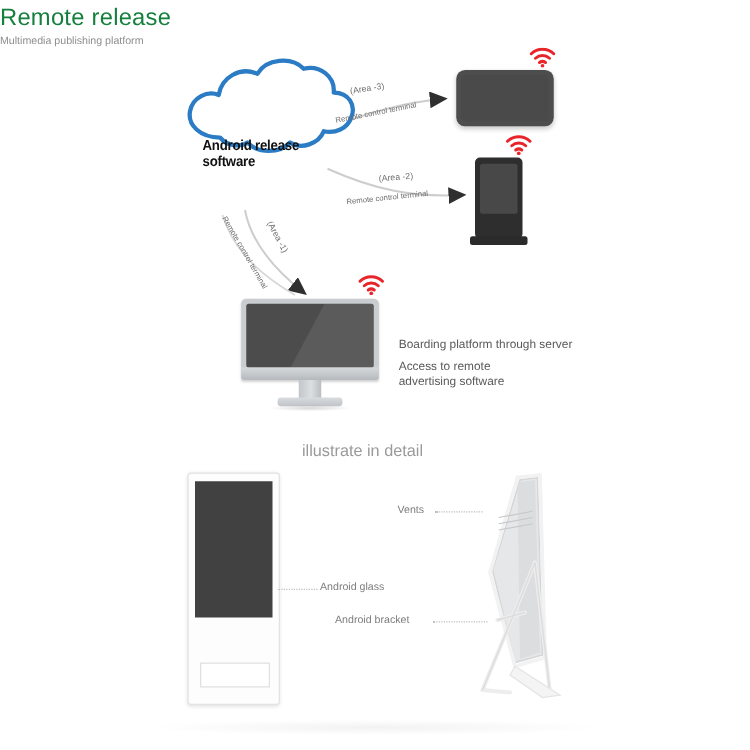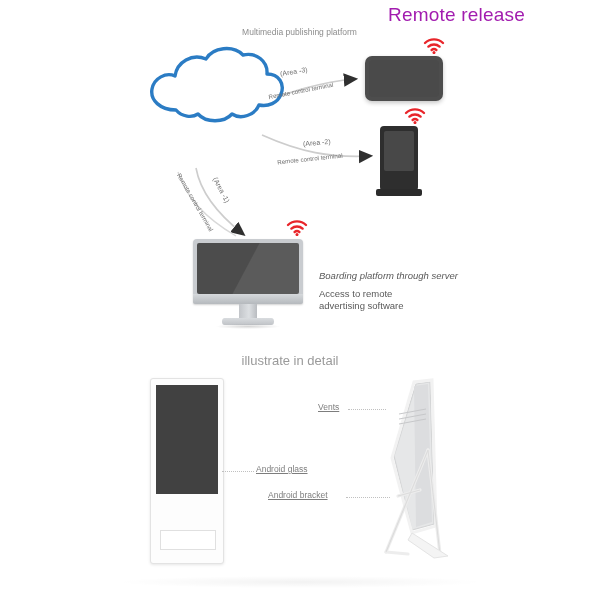--- a/index.html
+++ b/index.html
@@ -21,30 +21,30 @@
     width: 600px;
     height: 600px;
     background: #ffffff;
   }
 
   
   .title {
     position: absolute;
     left: 0; top: 4px;
     width: 525px;
-    text-align: right;
+    text-align: left;
     font-size: 19px;
-    color: #a21caf;
+    color: #15803d;
     letter-spacing: 0.2px;
   }
   .subtitle {
     position: absolute;
     left: 0; top: 27px;
     width: 599px;
-    text-align: center;
+    text-align: left;
     font-size: 8.5px;
     color: #8d8d8d;
   }
   .section-head {
     position: absolute;
     left: 0; top: 353px;
     width: 580px;
     text-align: center;
     font-size: 13px;
     color: #9a9a9a;
@@ -179,21 +179,21 @@
   }
 
   
   .desc {
     position: absolute;
     font-size: 9.5px;
     color: #595959;
     line-height: 12px;
     white-space: pre-line;
   }
-  .desc-1 { left: 319px; top: 270px; font-style: italic; }
+  .desc-1 { left: 319px; top: 270px; }
   .desc-2 { left: 319px; top: 288px; }
 
   
   .front {
     position: absolute;
     left: 150px; top: 378px;
     width: 74px; height: 186px;
   }
   .front .frame {
     position: absolute; left: 0; top: 0; right: 0; bottom: 0;
@@ -215,21 +215,20 @@
   }
 
   .side { position: absolute; left: 368px; top: 372px; width: 112px; height: 196px; }
   .side svg { display: block; }
 
   .callout {
     position: absolute;
     font-size: 8.5px;
     color: #7d7d7d;
     white-space: nowrap;
-    text-decoration: underline;
   }
   .co-vents { left: 318px; top: 402px; }
   .co-glass { left: 256px; top: 464px; }
   .co-bracket { left: 268px; top: 490px; }
 
   .leader {
     position: absolute;
     border-top: 1px dotted #c0c0c0;
     height: 0;
   }
@@ -278,20 +277,23 @@
                C213,47 233,45 243,55
                C256,52 268,61 267,74
                C279,74 285,84 281,94
                C278,103 268,107 259,105
                C255,115 241,120 232,114
                C224,123 206,123 198,114
                C192,118 182,117 176,110 Z" fill="#ffffff" stroke="#2b7cc4" stroke-width="3.4" stroke-linejoin="round"></path>
     </g>
   </svg>
 
+  <div class="cloud-wrap">
+    <div class="cloud-label">Android release software</div>
+  </div>
 
   <div class="arrow-label lbl-a3-area">(Area -3)</div>
   <div class="arrow-label small lbl-a3-term">Remote control terminal</div>
 
   <div class="arrow-label lbl-a2-area">(Area -2)</div>
   <div class="arrow-label small lbl-a2-term">Remote control terminal</div>
 
   <div class="arrow-label lbl-a1-area">(Area -1)</div>
   <div class="arrow-label small lbl-a1-term">Remote control terminal</div>
 

